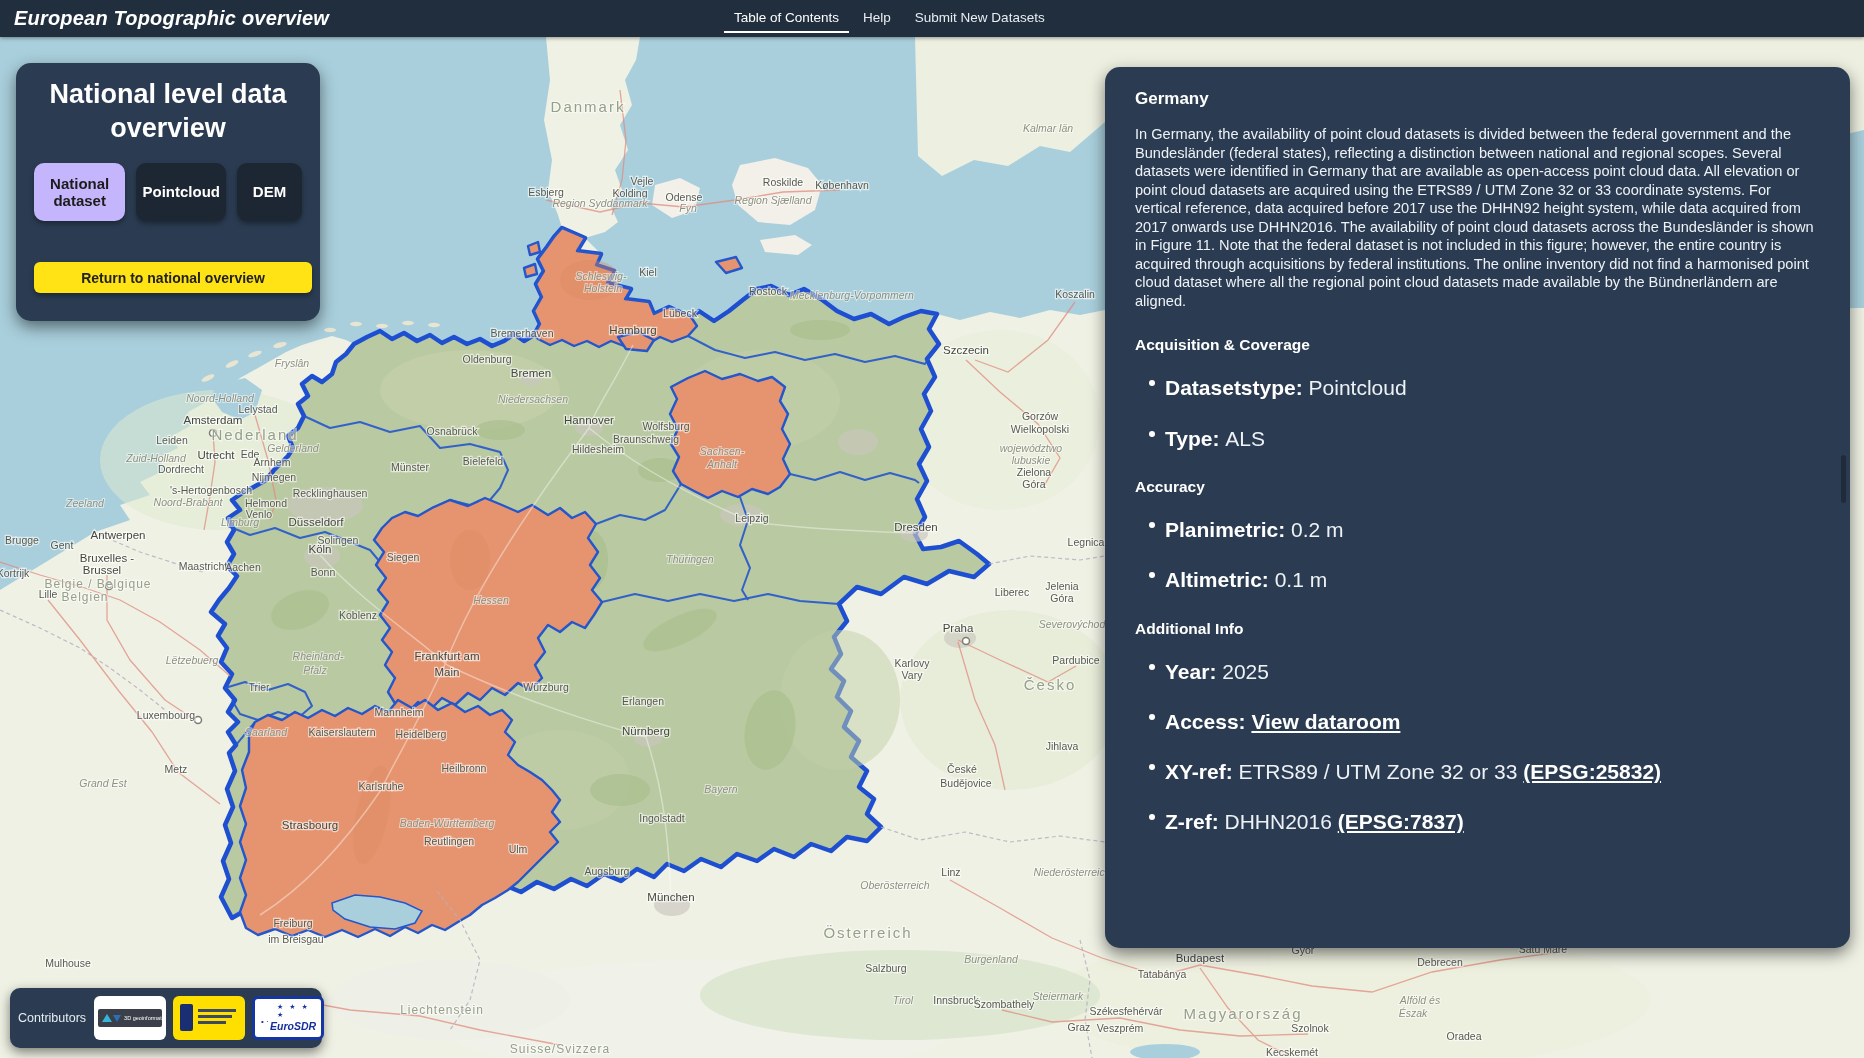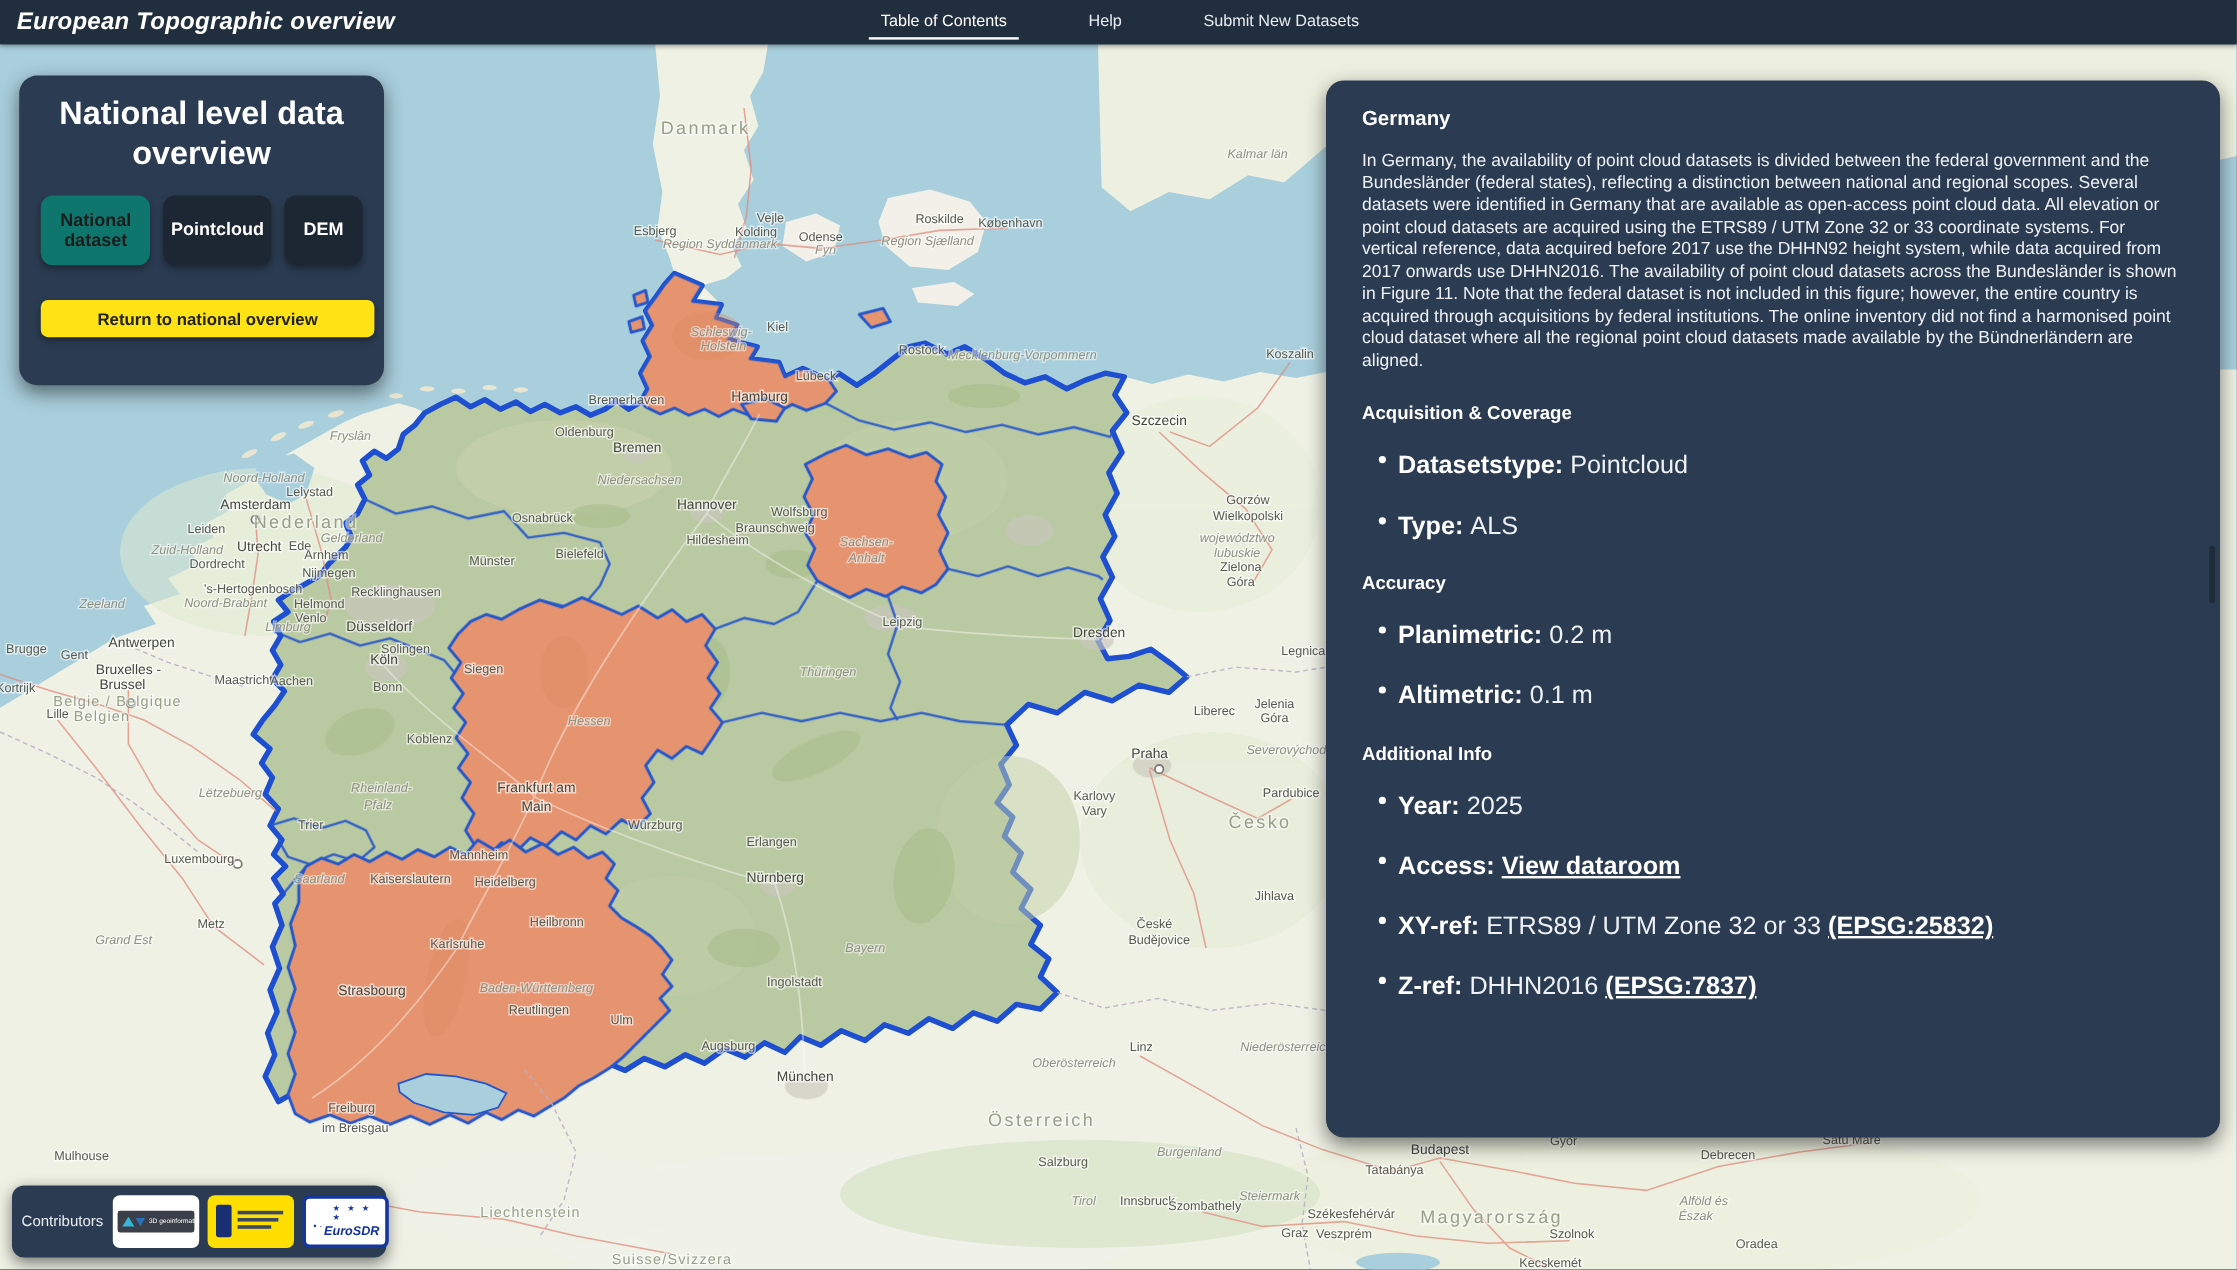--- a/index.html
+++ b/index.html
@@ -9,35 +9,35 @@
   #map{position:absolute;left:0;top:0;width:1864px;height:1058px;}
   .ml-city{font-size:11.5px;fill:#44483d;paint-order:stroke;stroke:#ffffff;stroke-width: 2.6px;stroke-opacity:.6;text-anchor:middle;}
   .ml-town{font-size:10.5px;fill:#565a4e;paint-order:stroke;stroke:#ffffff;stroke-width:2.4px;stroke-opacity:.6;text-anchor:middle;}
   .ml-region{font-size:10.5px;font-style:italic;fill:#8d9180;paint-order:stroke;stroke:#ffffff;stroke-width:2.2px;stroke-opacity:.5;text-anchor:middle;}
   .ml-country{font-size:15px;fill:#96a089;letter-spacing:2px;paint-order:stroke;stroke:#ffffff;stroke-width:2.6px;stroke-opacity:.5;text-anchor:middle;}
   .ml-country2{font-size:12px;fill:#96a089;letter-spacing:1px;paint-order:stroke;stroke:#ffffff;stroke-width:2.4px;stroke-opacity:.5;text-anchor:middle;}
   
   #header{position:absolute;left:0;top:0;width:100%;height:37px;background:#202e3d;
           display:flex;align-items:center;z-index:40;box-shadow:0 1px 4px rgba(0,0,0,.4);text-align:right;}
   #header h1{margin:0 0 0 14px;font-size:20px;font-weight:bold;font-style:italic;color:#ffffff;letter-spacing:.2px;}
-  #header-nav{position:absolute;left:732px;top:0;height:37px;display:flex;gap:64px;align-items:center;}
+  #header-nav{position:absolute;left:732px;top:0;height:37px;display:flex;gap:20px;align-items:center;}
   .nav-item{color:#e8edf2;font-size:13.5px;padding:4px 2px 6px 2px;cursor:pointer;position:relative;}
   .nav-item.active{color:#ffffff;}
   .nav-item.active:after{content:"";position:absolute;left:-8px;right:-8px;bottom:-2px;height:2px;background:#ffffff;}
   
   #left-panel{position:absolute;left:16px;top:63px;width:304px;height:258px;background:#2b3c52;
               border-radius:15px;box-shadow:0 6px 16px rgba(0,0,0,.5);z-index:30;box-sizing:border-box;
               padding:12px 18px 16px 18px;}
   #left-panel h2{margin:2px 0 18px 0;color:#ffffff;font-size:27px;line-height:1.26;text-align:center;font-weight:bold;}
   #lp-buttons{display:flex;gap:11px;}
   .lp-btn{height:58px;border:none;border-radius:10px;font-family:inherit;font-weight:bold;font-size:15px;
           background:#1d2733;color:#ffffff;cursor:pointer;line-height:1.15;box-shadow:0 3px 5px rgba(0,0,0,.35);}
   .lp-btn.b0{width:102px;} .lp-btn.b1{width:100px;} .lp-btn.b2{width:72px;}
-  .lp-btn.active{background:#0f766e;color:#1c1c1c;}
-  #return-btn{display:block;width:278px;height:31px;margin:29px auto 0 auto;border:none;border-radius:6px;
+  .lp-btn.active{background:#c4b5fd;color:#1c1c1c;}
+  #return-btn{display:block;width:278px;height:31px;margin:41px auto 0 auto;border:none;border-radius:6px;
               background:#ffe314;color:#222222;font-family:inherit;font-weight:bold;font-size:14px;cursor:pointer;
               box-shadow:0 3px 5px rgba(0,0,0,.35);}
   
   #info-panel{position:absolute;left:1105px;top:67px;width:745px;height:881px;background:#2b3c52;
               border-radius:15px;box-shadow:0 6px 16px rgba(0,0,0,.5);z-index:30;box-sizing:border-box;
               padding:22px 30px;color:#eef2f6;overflow:hidden;}
   #info-panel h2{margin:0 0 16px 0;font-size:17px;color:#ffffff;}
   #info-panel p{margin:0 0 26px 0;font-size:14.6px;line-height:1.27;}
   #info-panel h3{margin:26px 0 20px 0;font-size:15.5px;color:#ffffff;}
   #info-panel ul{margin:0;padding:0 0 0 30px;list-style:none;}

